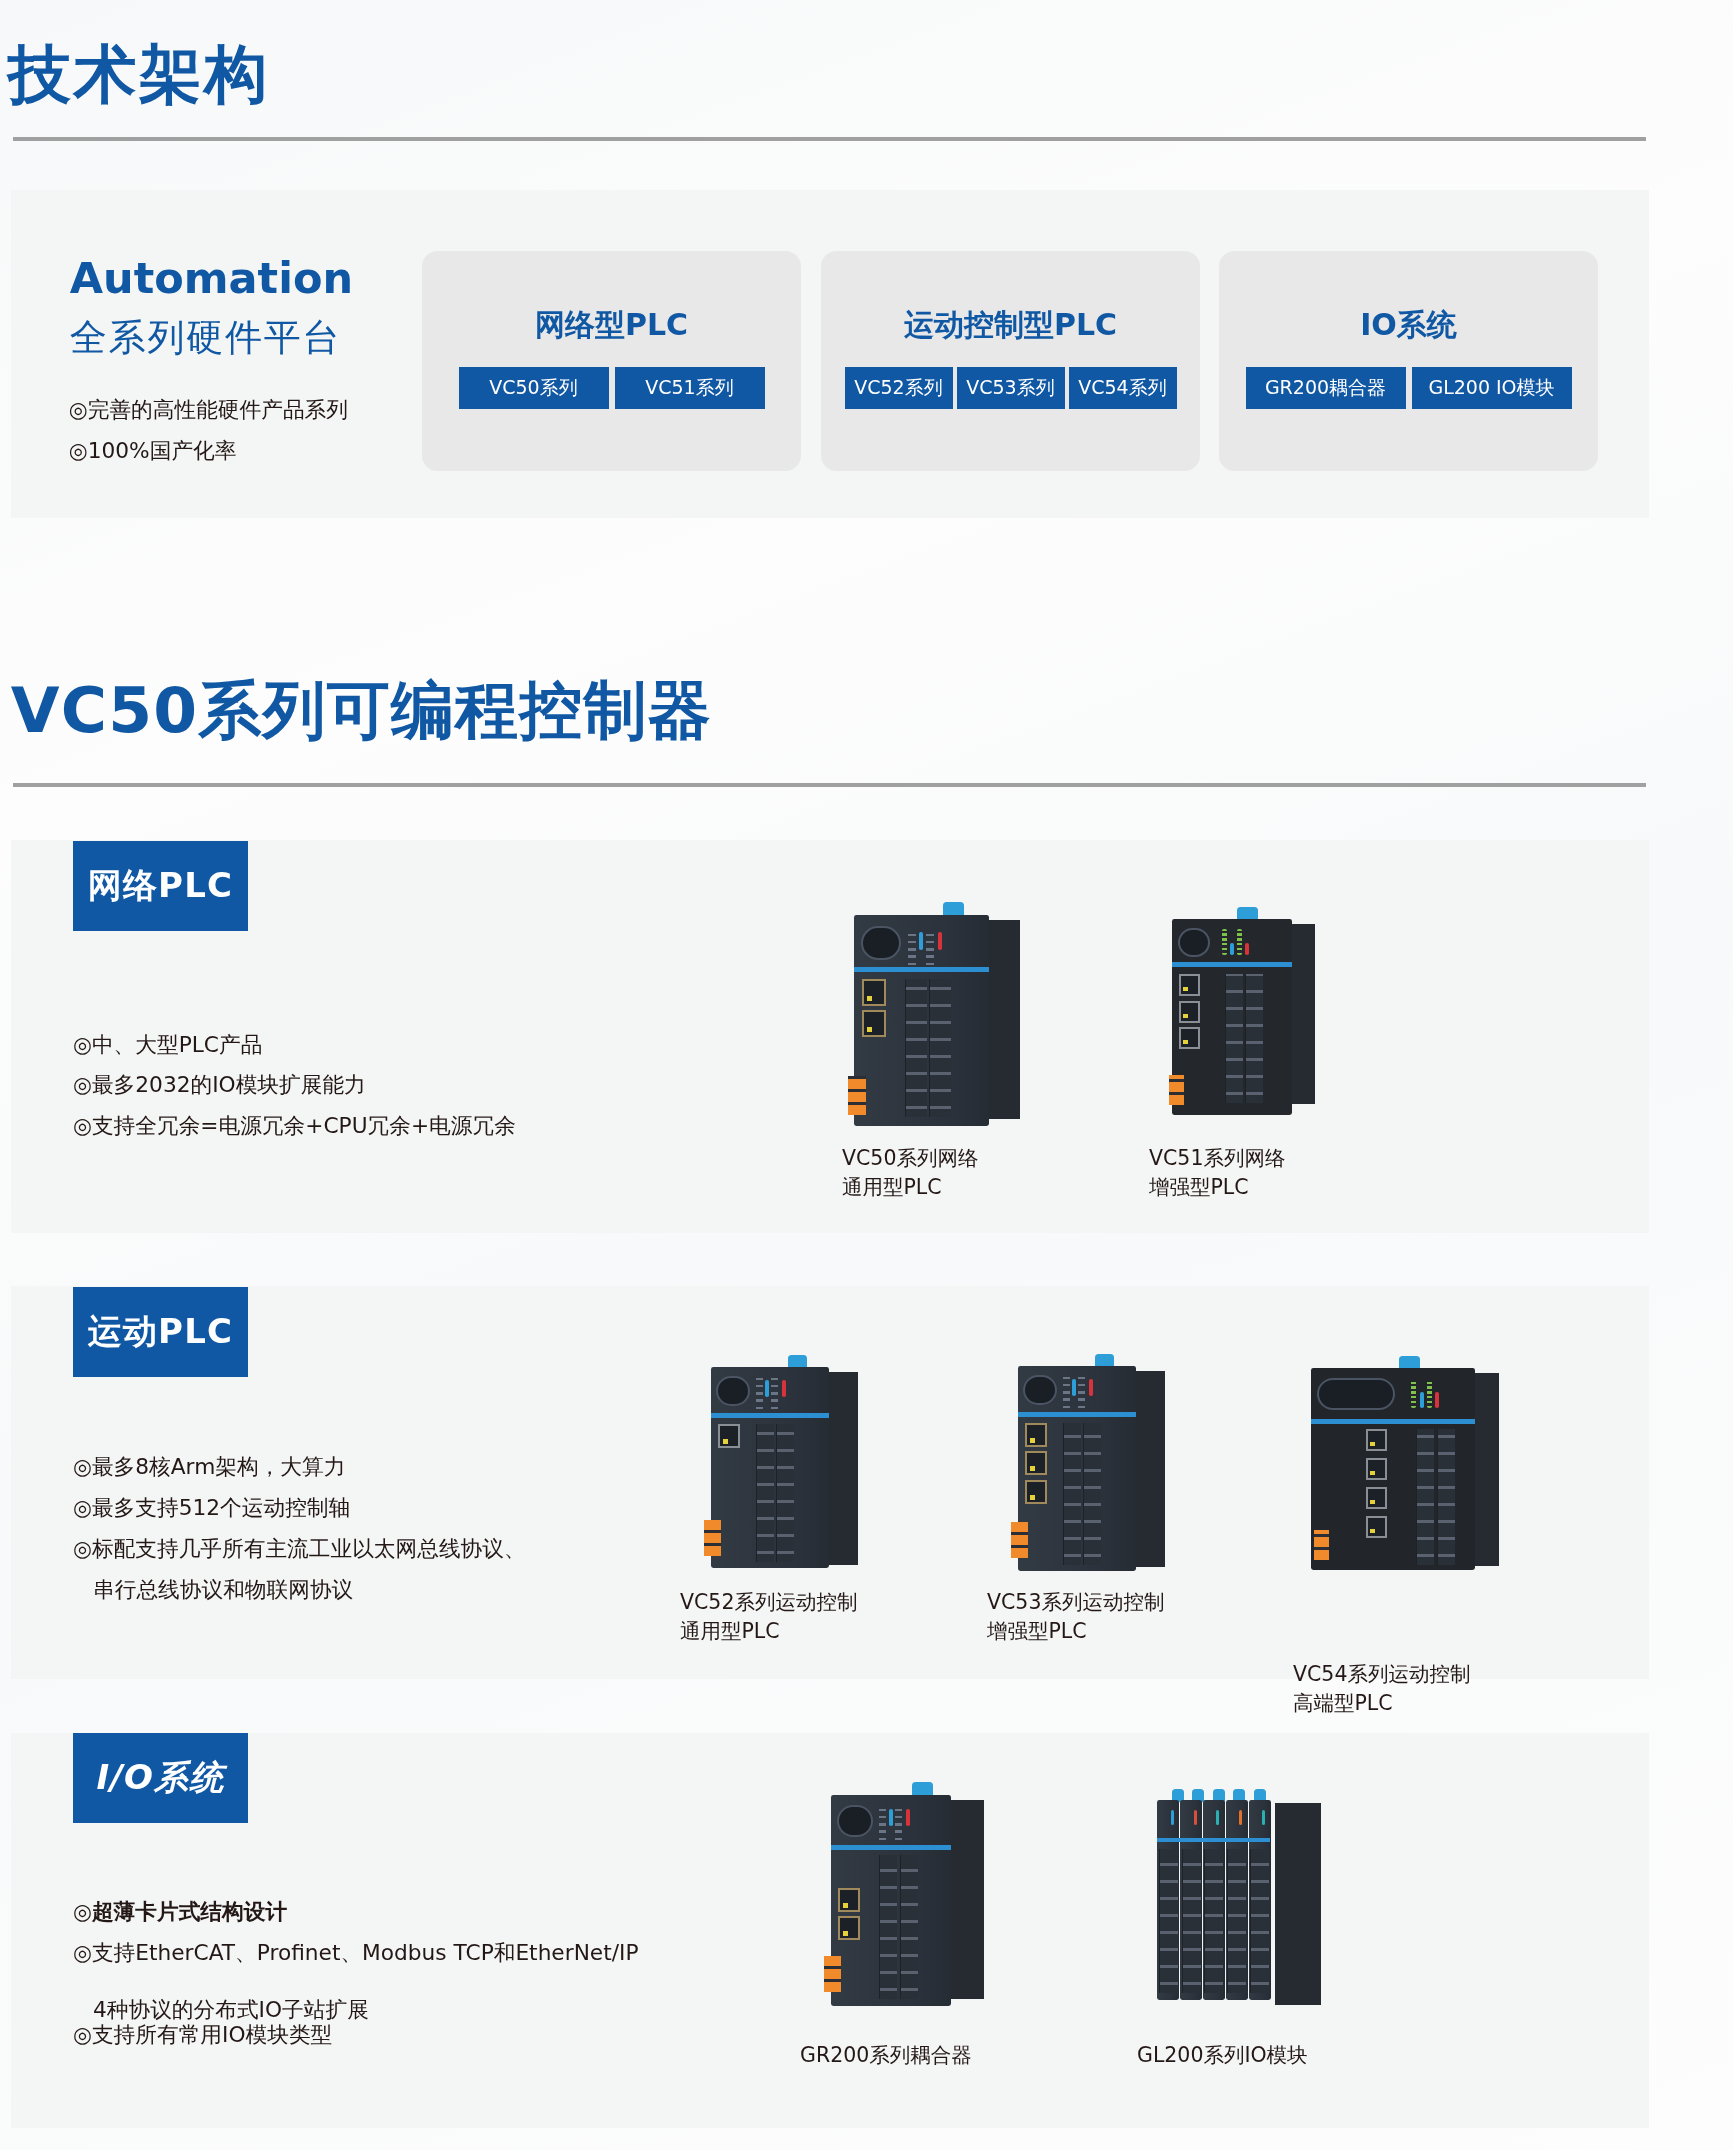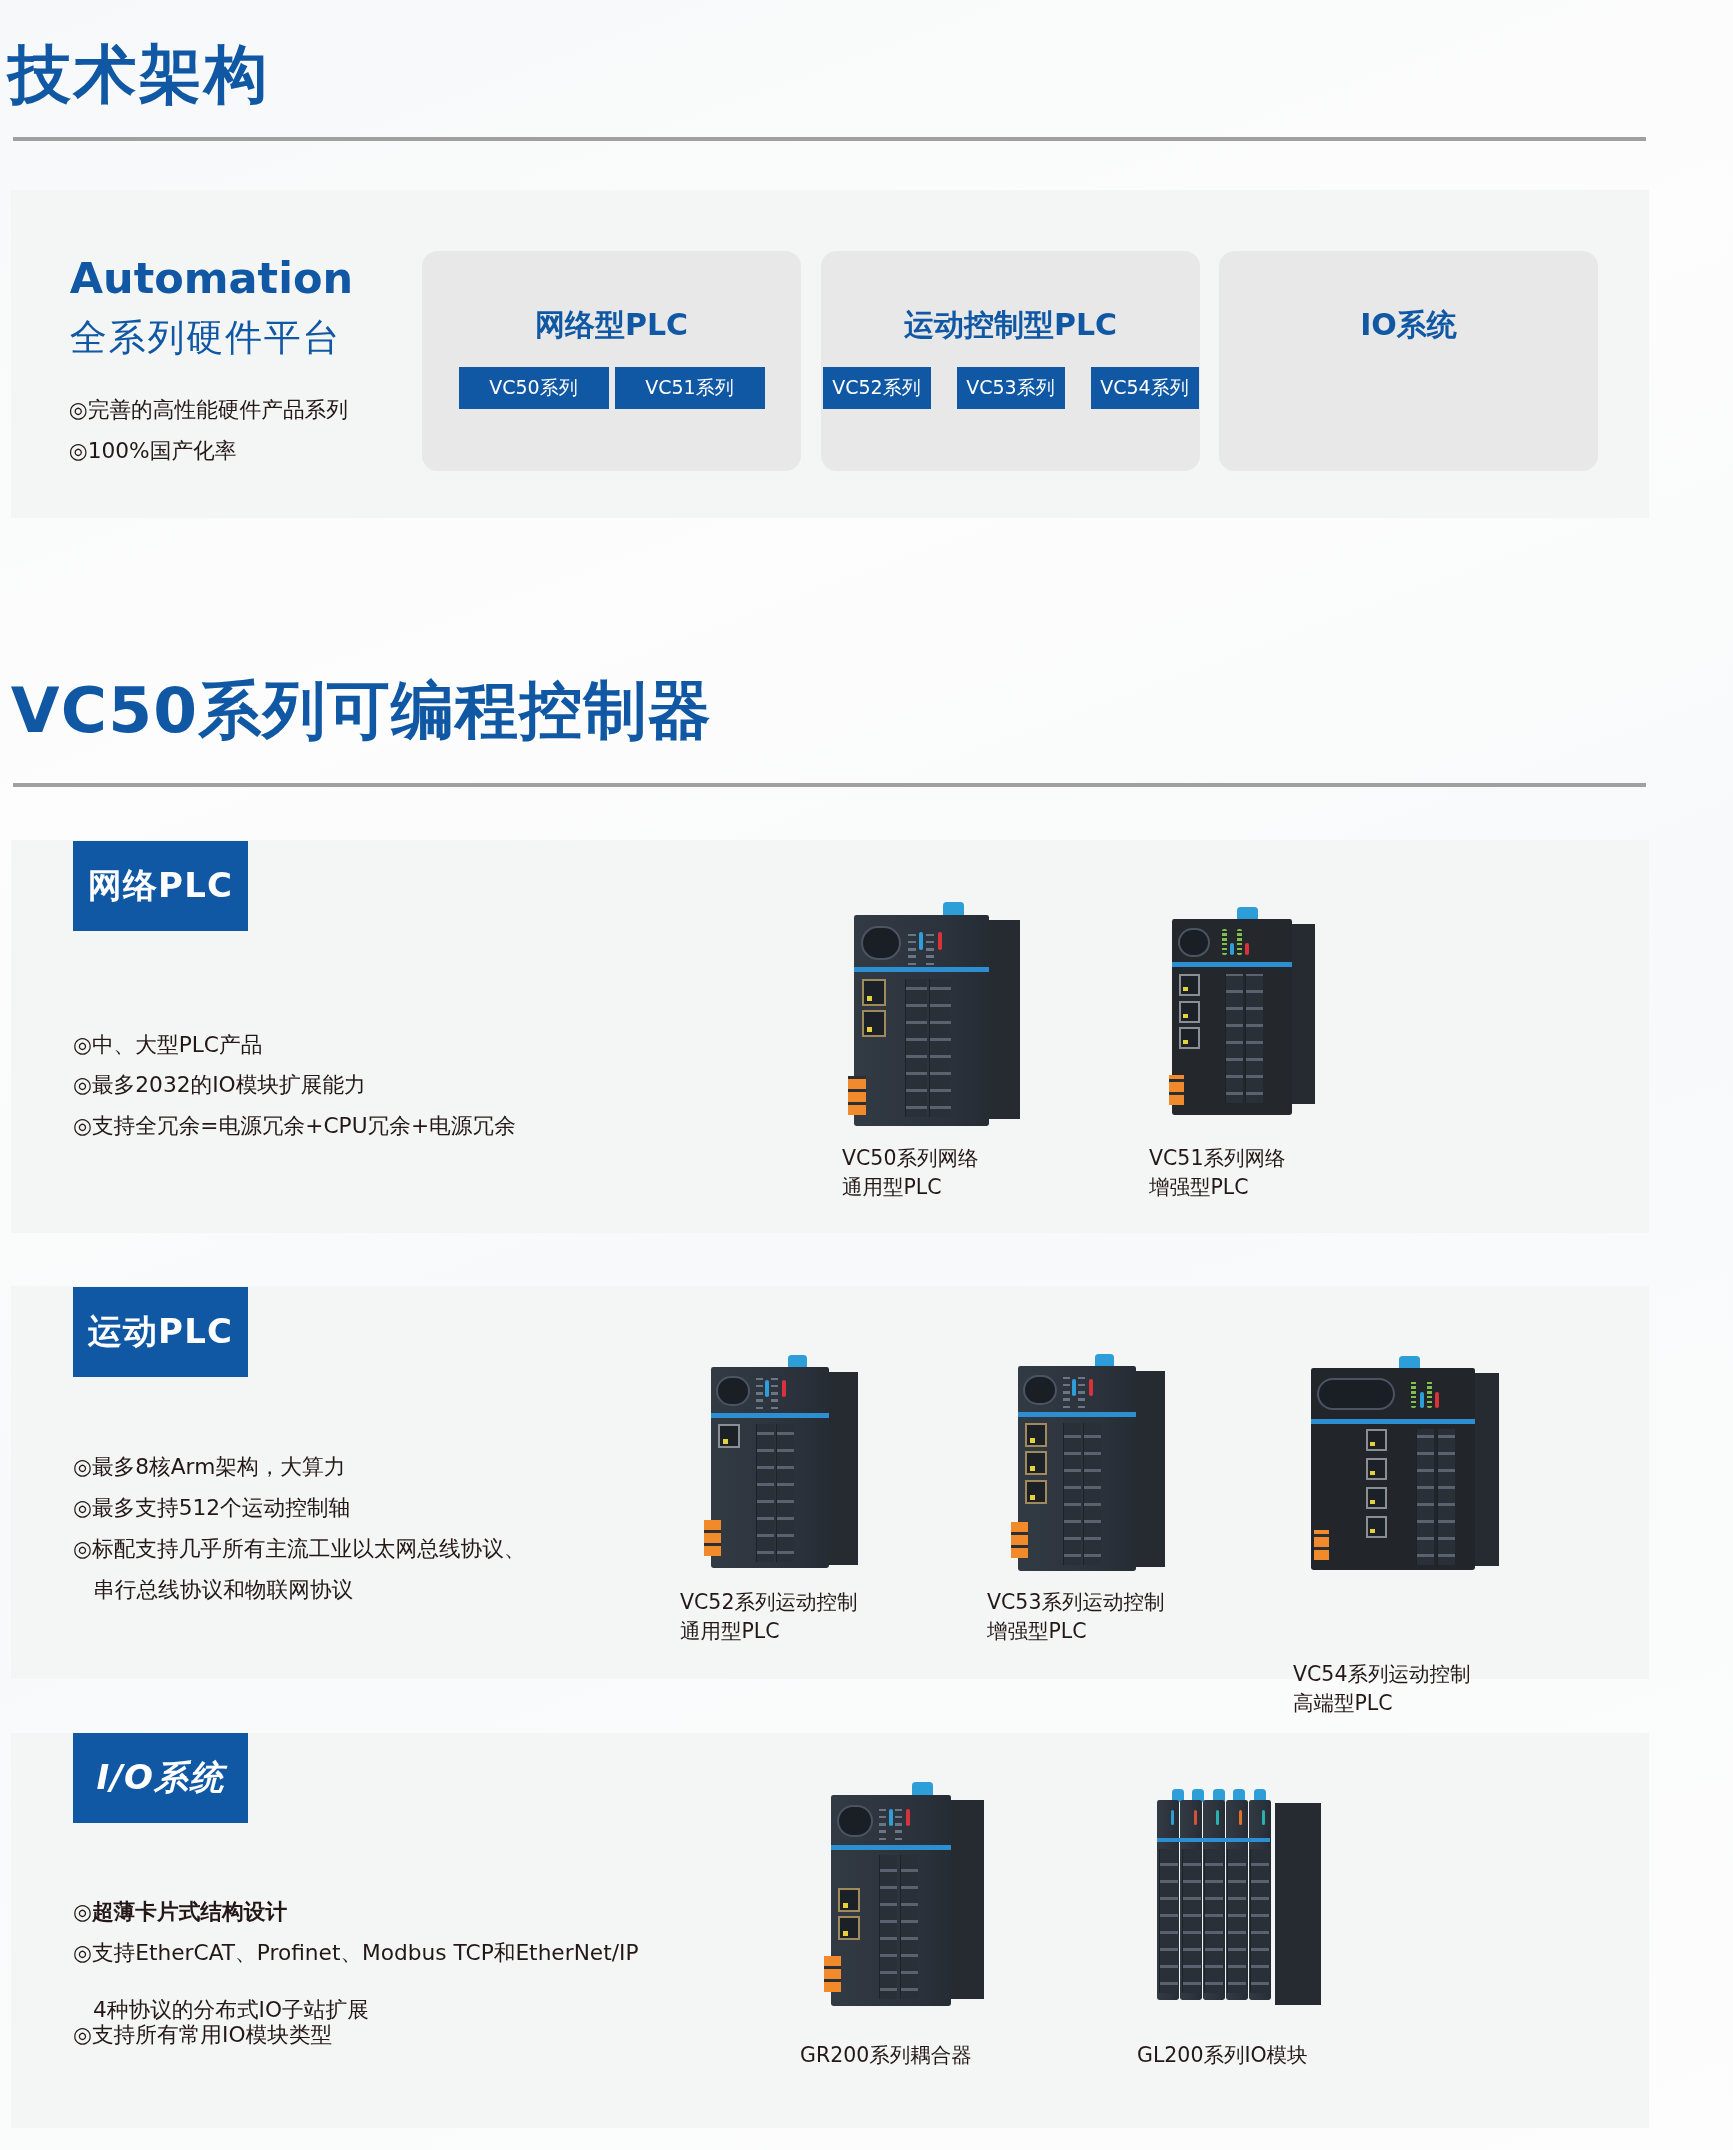--- a/index.html
+++ b/index.html
@@ -104,29 +104,33 @@
 <div class="abs card" style="left:422px; width:379px;">
   <div class="card-title">网络型PLC</div>
   <div class="chip-row">
     <div class="chip" style="width:150px;">VC50系列</div>
     <div class="chip" style="width:150px;">VC51系列</div>
   </div>
 </div>
 
 <div class="abs card" style="left:821px; width:379px;">
   <div class="card-title">运动控制型PLC</div>
-  <div class="chip-row" style="gap:26px;">
+  <div class="chip-row" style="gap:4px;">
     <div class="chip" style="width:108px;">VC52系列</div>
     <div class="chip" style="width:108px;">VC53系列</div>
     <div class="chip" style="width:108px;">VC54系列</div>
   </div>
 </div>
 
 <div class="abs card" style="left:1219px; width:379px;">
   <div class="card-title">IO系统</div>
+  <div class="chip-row">
+    <div class="chip" style="width:160px;">GR200耦合器</div>
+    <div class="chip" style="width:160px;">GL200 IO模块</div>
+  </div>
 </div>
 
 <div class="abs h1" style="left:10.8px; top:679px; letter-spacing:1.2px;">VC50系列可编程控制器</div>
 <div class="abs divider" style="top:783px;"></div>
 
 <div class="abs panel" style="top:840px; height:393px;"></div>
 <div class="abs tag" style="top:841px;">网络PLC</div>
 <div class="abs feat" style="left:73px; top:1034px;">◎中、大型PLC产品</div>
 <div class="abs feat" style="left:73px; top:1074px;">◎最多2032的IO模块扩展能力</div>
 <div class="abs feat" style="left:73px; top:1115px;">◎支持全冗余=电源冗余+CPU冗余+电源冗余</div>

